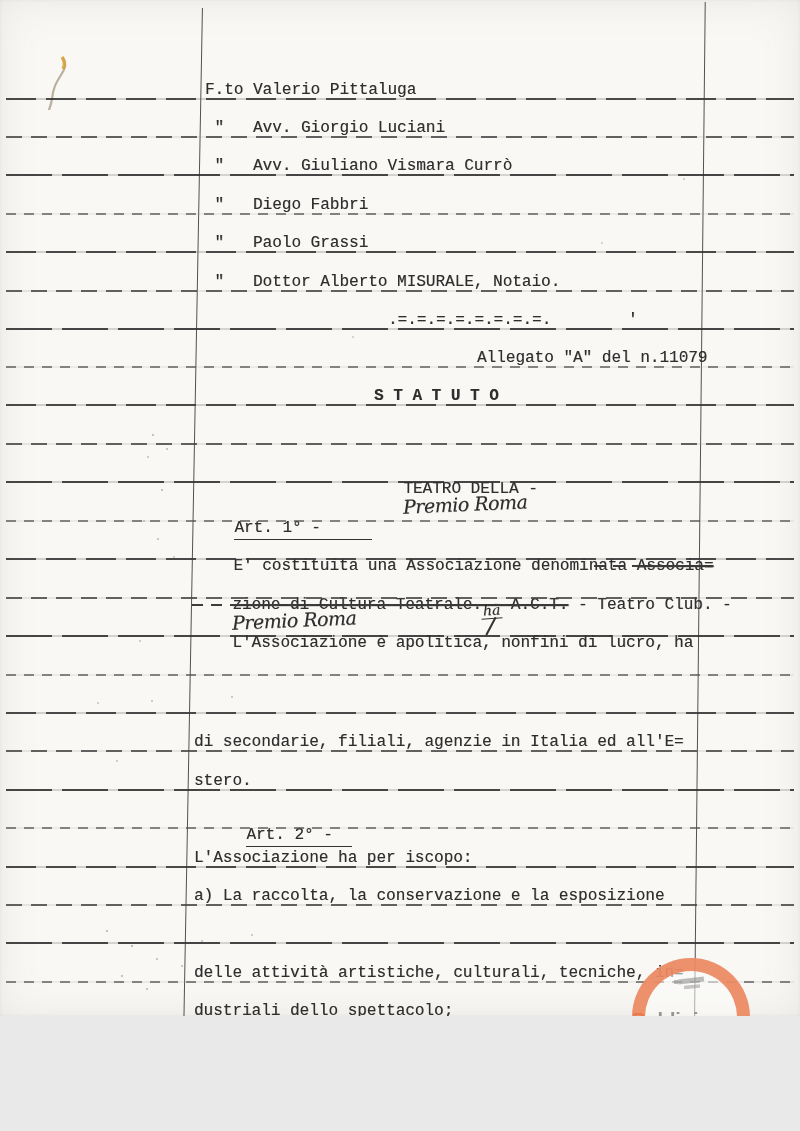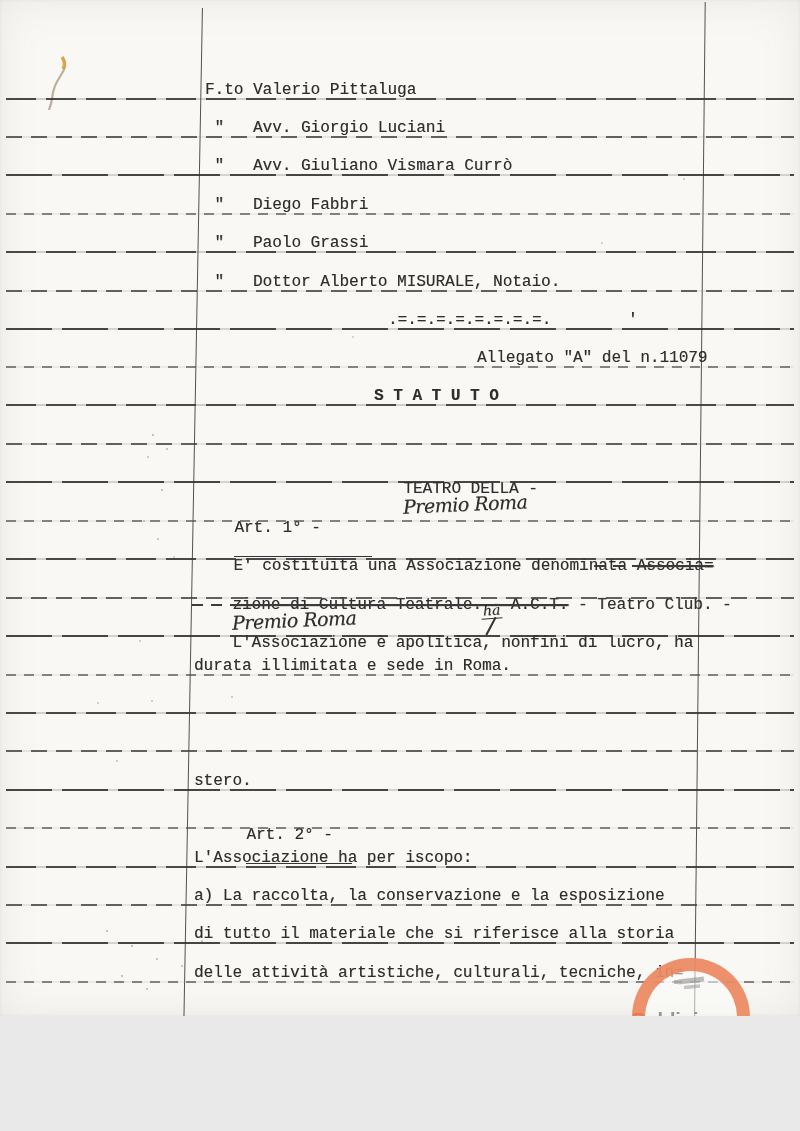--- a/index.html
+++ b/index.html
@@ -18,21 +18,21 @@
   .rule{position:absolute;left:6px;width:788px;height:2px;pointer-events:none;}
   .vrule{position:absolute;width:1.4px;background:rgba(45,45,45,0.82);pointer-events:none;}
   .hw{
     font-family:"DejaVu Serif",serif;font-style:italic;font-size:19px;line-height:19px;
     letter-spacing:-0.5px;display:inline-block;transform:rotate(-2.5deg);
     position:relative;top:-2px;color:#2d2d2d;
   }
   .struck{text-decoration:line-through;text-decoration-thickness:2px;text-decoration-color:#383838;}
   .del-dashes{position:absolute;height:2px;
     background:repeating-linear-gradient(90deg,#3c3c3c 0 11px,transparent 11px 19px);}
-  .heading-line{display:inline-block;border-bottom:1.6px solid #333;padding-bottom:20px;}
+  .heading-line{display:inline-block;border-bottom:1.6px solid #333;padding-bottom:3px;}
   .insert-ha{
     position:absolute;font-family:"DejaVu Serif",serif;font-style:italic;font-size:14px;
     border-bottom:1.4px solid #333;padding:0 2px 0 2px;transform:rotate(-4deg);color:#2d2d2d;
   }
   .caret-slash{position:absolute;width:1.6px;height:20px;background:#333;transform:rotate(28deg);}
   .speck{position:absolute;border-radius:50%;background:#6f6a63;pointer-events:none;}
   
   .watermark{position:absolute;left:632px;top:958px;width:118px;height:118px;z-index:6;}
   .wm-ring{
     position:absolute;inset:0;border-radius:50%;
@@ -99,30 +99,30 @@
     <span class="hw">Premio Roma</span>
     <div class="del-dashes" style="left:-2px;top:23px;width:348px;"></div>
   </div>
 
   <div class="typed" style="left:194px;top:619px;">
     <span>L'Associazione è apolitica, non</span><span>fini di lucro, ha</span>
     <span class="insert-ha" style="left:287px;top:-17px;">ha</span>
     <div class="caret-slash" style="left:296px;top:-3px;"></div>
   </div>
 
-  <div class="typed" style="left:194px;top:658px;">durata illimitata e sede in Roma.</div>
+  <div class="typed" style="left:194px;top:734px;">di secondarie, filiali, agenzie in Italia ed all'E=</div>
   <div class="typed" style="left:194px;top:773px;">stero.</div>
 
   <div class="typed" style="left:208px;top:811px;">
     <span class="heading-line" style="min-width:106px;">Art. 2° -</span>
   </div>
   <div class="typed" style="left:194px;top:850px;">L'Associazione ha per iscopo:</div>
   <div class="typed" style="left:194px;top:888px;text-align:right;">a) La raccolta, la conservazione e la esposizione</div>
-  <div class="typed" style="left:194px;top:926px;">di tutto il materiale che si riferisce alla storia</div>
   <div class="typed" style="left:194px;top:965px;">delle attività artistiche, culturali, tecniche, in=</div>
+  <div class="typed" style="left:194px;top:1003px;">dustriali dello spettacolo;</div>
 
   <div class="watermark">
     <div class="wm-ring"></div>
     <div class="wm-mark">
       <svg width="40" height="20" viewBox="0 0 40 20">
         <rect x="6" y="3" width="26" height="5" fill="#8a8a8a" transform="rotate(-7 19 5)"></rect>
         <rect x="12" y="10" width="16" height="3.5" fill="#9a9a9a" transform="rotate(-5 20 11)"></rect>
         <rect x="2" y="5" width="4" height="4" fill="#8a8a8a"></rect>
       </svg>
     </div>

